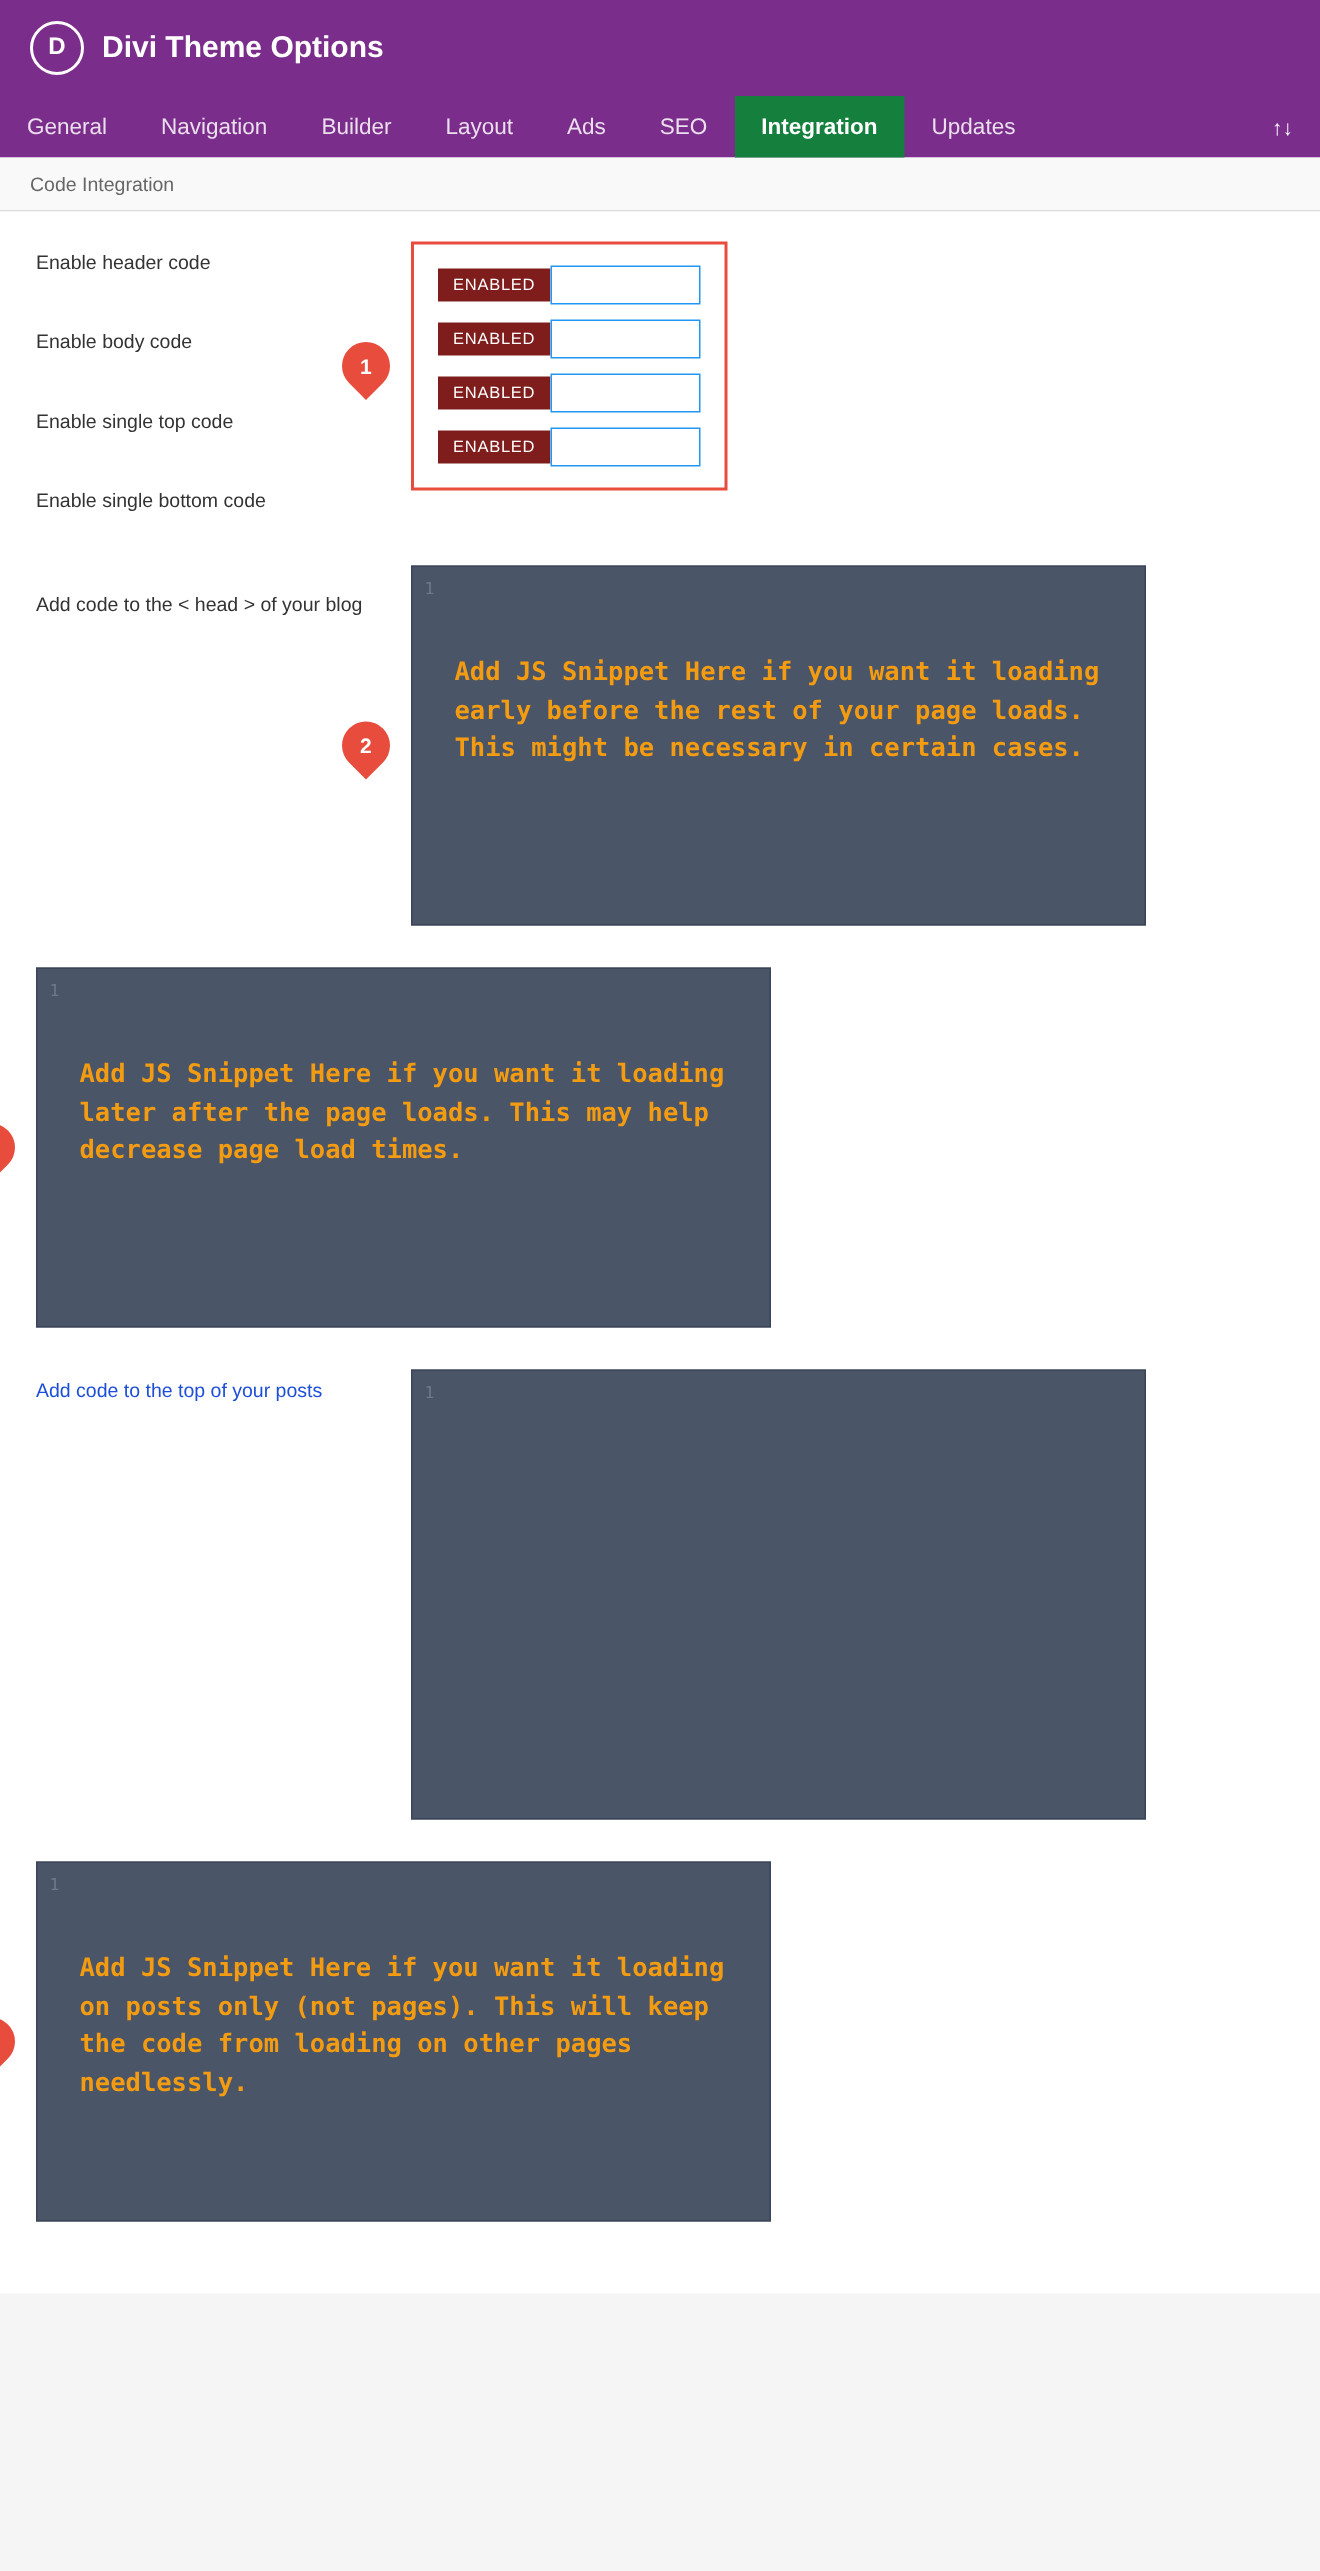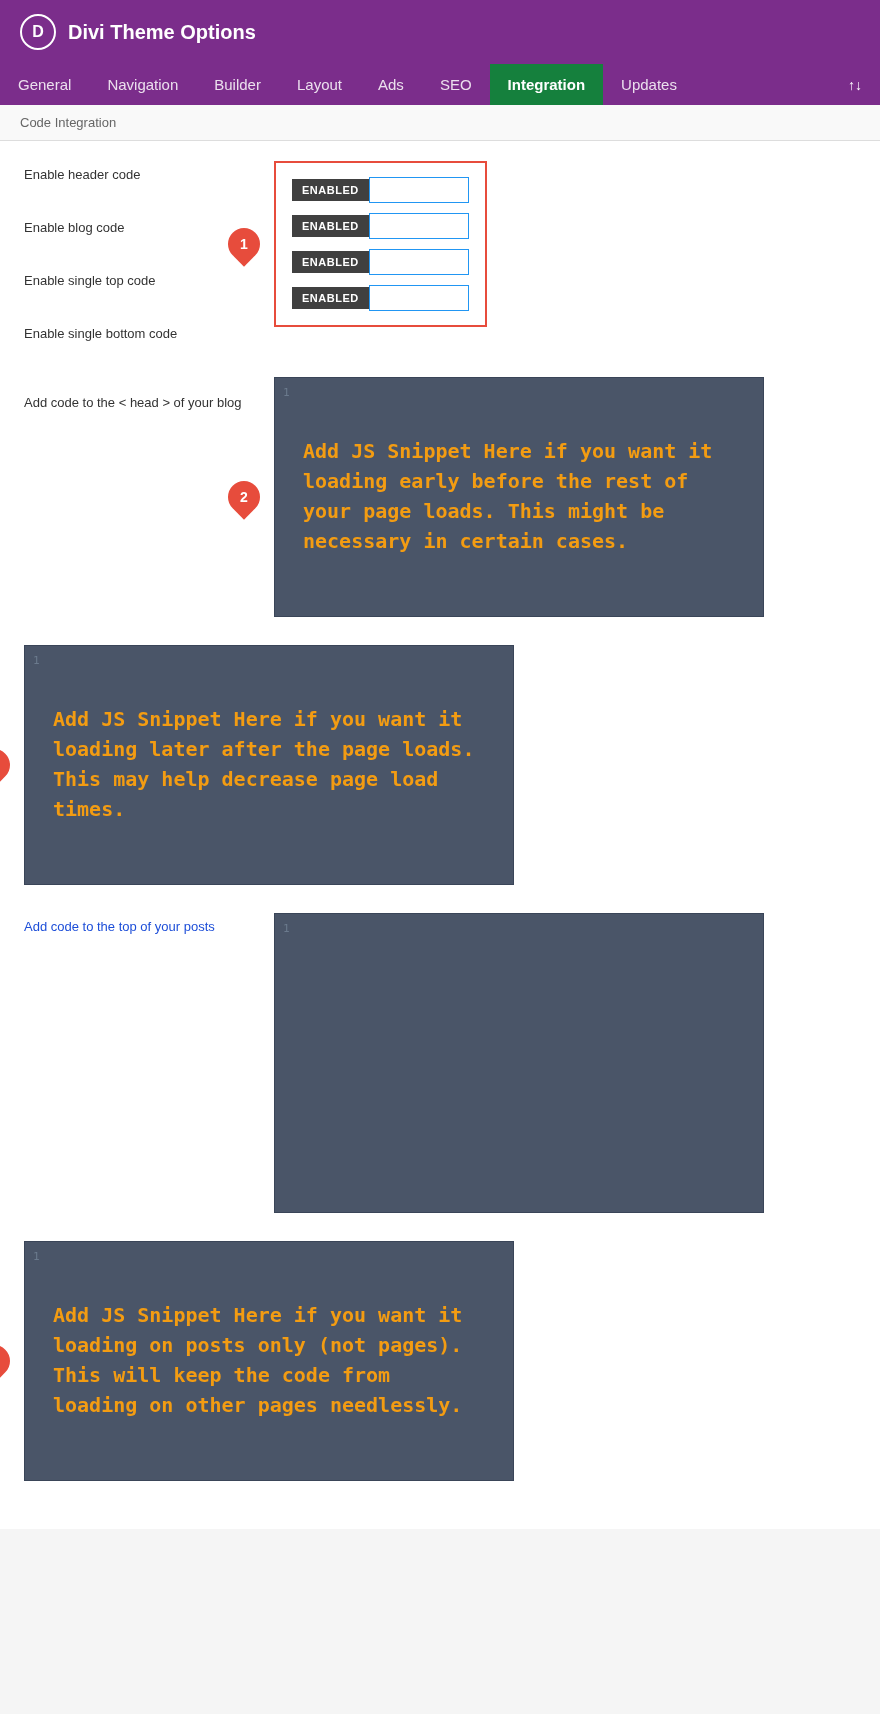--- a/index.html
+++ b/index.html
@@ -74,26 +74,26 @@
     }
 
     
     .content {
       background: white;
       padding: 20px 24px;
     }
 
     
     .toggle-btn {
-      background: #404040;
+      background: #7f1d1d;
       color: white;
       border: none;
       padding: 5px 10px;
       font-size: 11px;
-      font-weight: bold;
+      font-weight: normal;
       cursor: pointer;
       letter-spacing: 0.5px;
     }
     .toggle-input {
       border: 1.5px solid #2196f3;
       width: 100px;
       height: 26px;
       background: white;
       display: inline-block;
       vertical-align: middle;
@@ -113,21 +113,21 @@
     }
     .code-editor .line-num {
       color: #6b7a8d;
       font-size: 11px;
       position: absolute;
       top: 8px;
       left: 8px;
     }
     .code-editor .placeholder-text {
       color: #f39c12;
-      font-size: 20px;
+      font-size: 17px;
       font-weight: bold;
       line-height: 1.5;
       padding: 50px 20px 20px 20px;
     }
   </style>
 </head>
 <body>
 
 <div class="header">
   <div class="header-logo">
@@ -150,21 +150,21 @@
 
 <div class="breadcrumb">
   <span>Code Integration</span>
 </div>
 
 <div class="content">
 
   <div style="display:flex; margin-bottom: 36px; align-items: flex-start;">
     <div style="width:250px; min-width:250px;">
       <div style="font-size:13px; color:#333; margin-bottom: 38px; padding-top:6px;">Enable header code</div>
-      <div style="font-size:13px; color:#333; margin-bottom: 38px;">Enable blog code</div>
+      <div style="font-size:13px; color:#333; margin-bottom: 38px;">Enable body code</div>
       <div style="font-size:13px; color:#333; margin-bottom: 38px;">Enable single top code</div>
       <div style="font-size:13px; color:#333;">Enable single bottom code</div>
     </div>
 
     <div style="position:relative;">
 
       <div style="position:absolute; left:-46px; top:50%; transform:translateY(-50%);">
         <div style="width:32px; height:32px; background:#e74c3c; border-radius:50% 50% 50% 0; transform:rotate(-45deg); display:flex; align-items:center; justify-content:center;">
           <span style="transform:rotate(45deg); color:white; font-weight:bold; font-size:14px;">1</span>
         </div>

